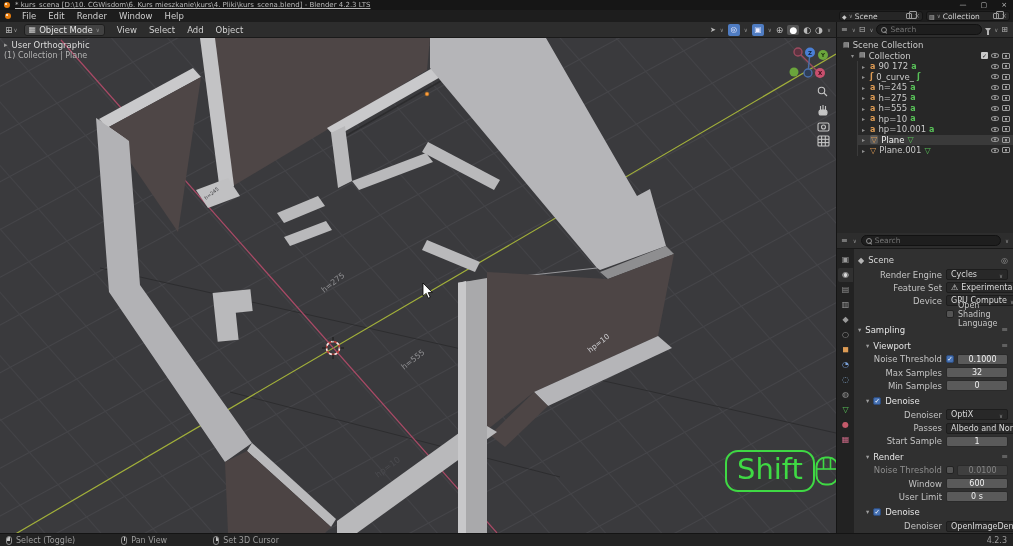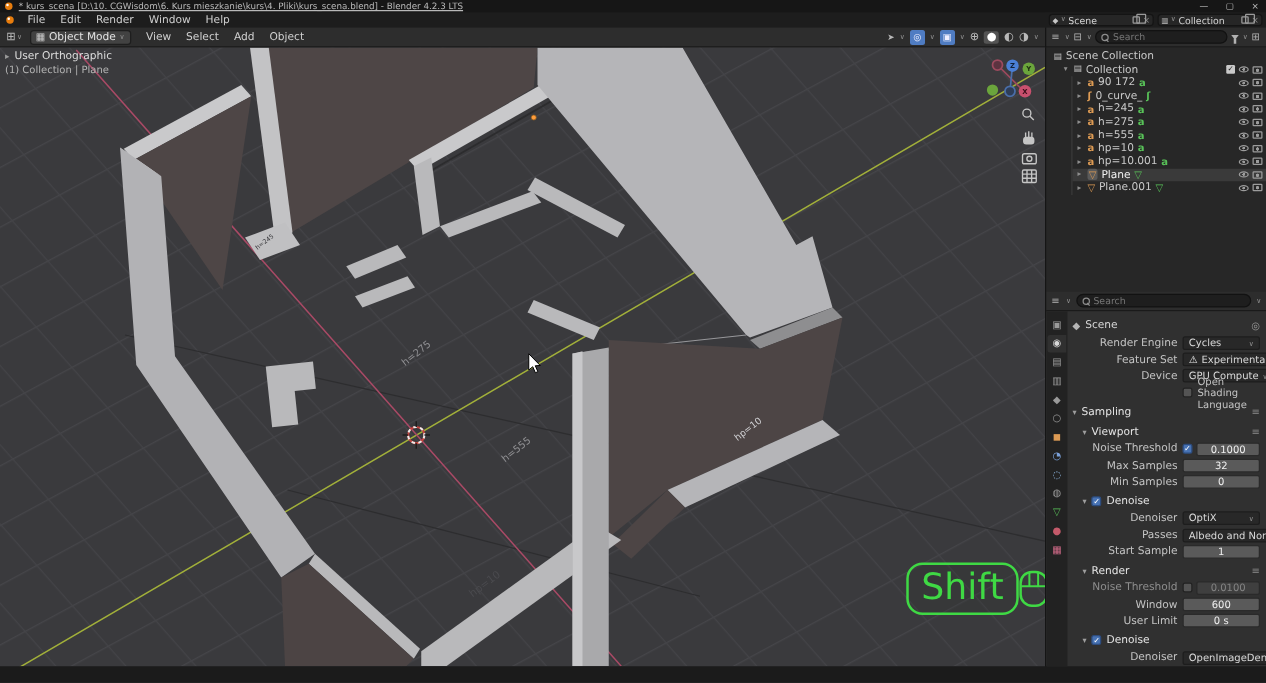--- a/index.html
+++ b/index.html
@@ -636,13 +636,28 @@
                     <span class="dtxt">OpenImageDenoise</span>
                   </span>
                 </span>
             </div>
           </div>
         </div>
       </div>
     </div>
   </div>
 
+  <div class="statusbar">
+    <span class="sb-item">
+      <span class="mbtn l"></span>
+      <span>Select (Toggle)</span>
+    </span>
+    <span class="sb-item">
+      <span class="mbtn m"></span>
+      <span>Pan View</span>
+    </span>
+    <span class="sb-item">
+      <span class="mbtn r"></span>
+      <span>Set 3D Cursor</span>
+    </span>
+    <span class="sb-version">4.2.3</span>
+  </div>
 </div>
 
 </body></html>

